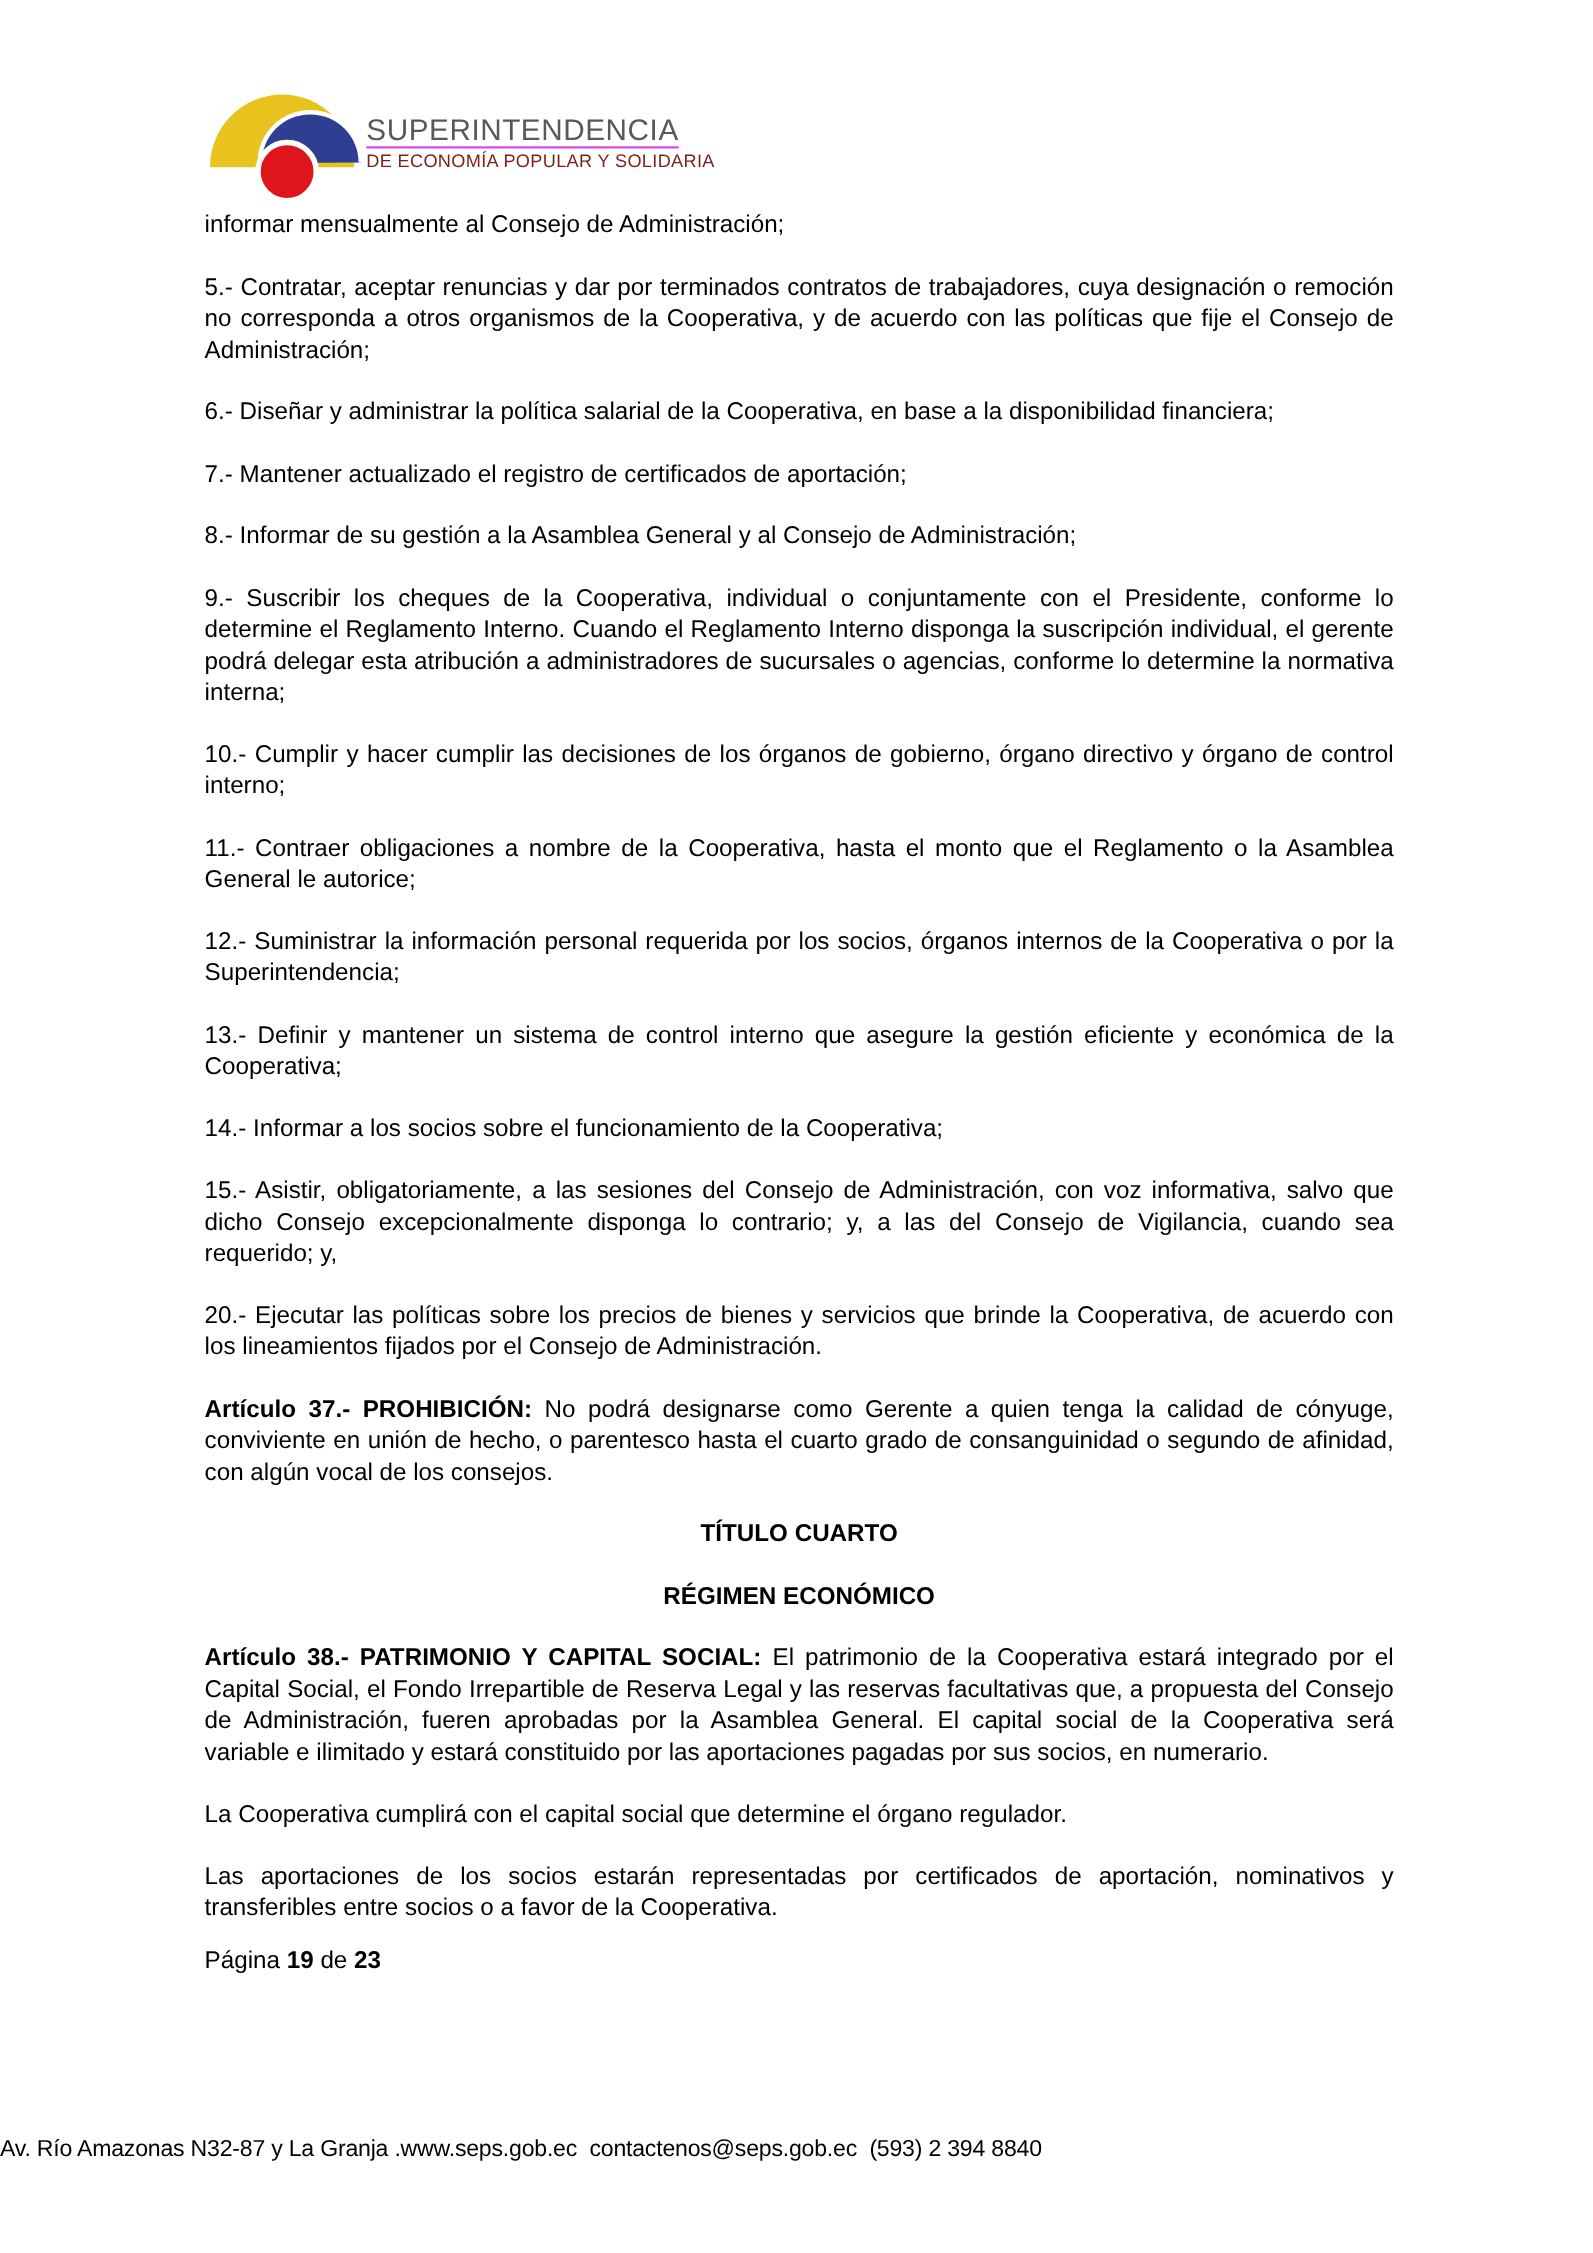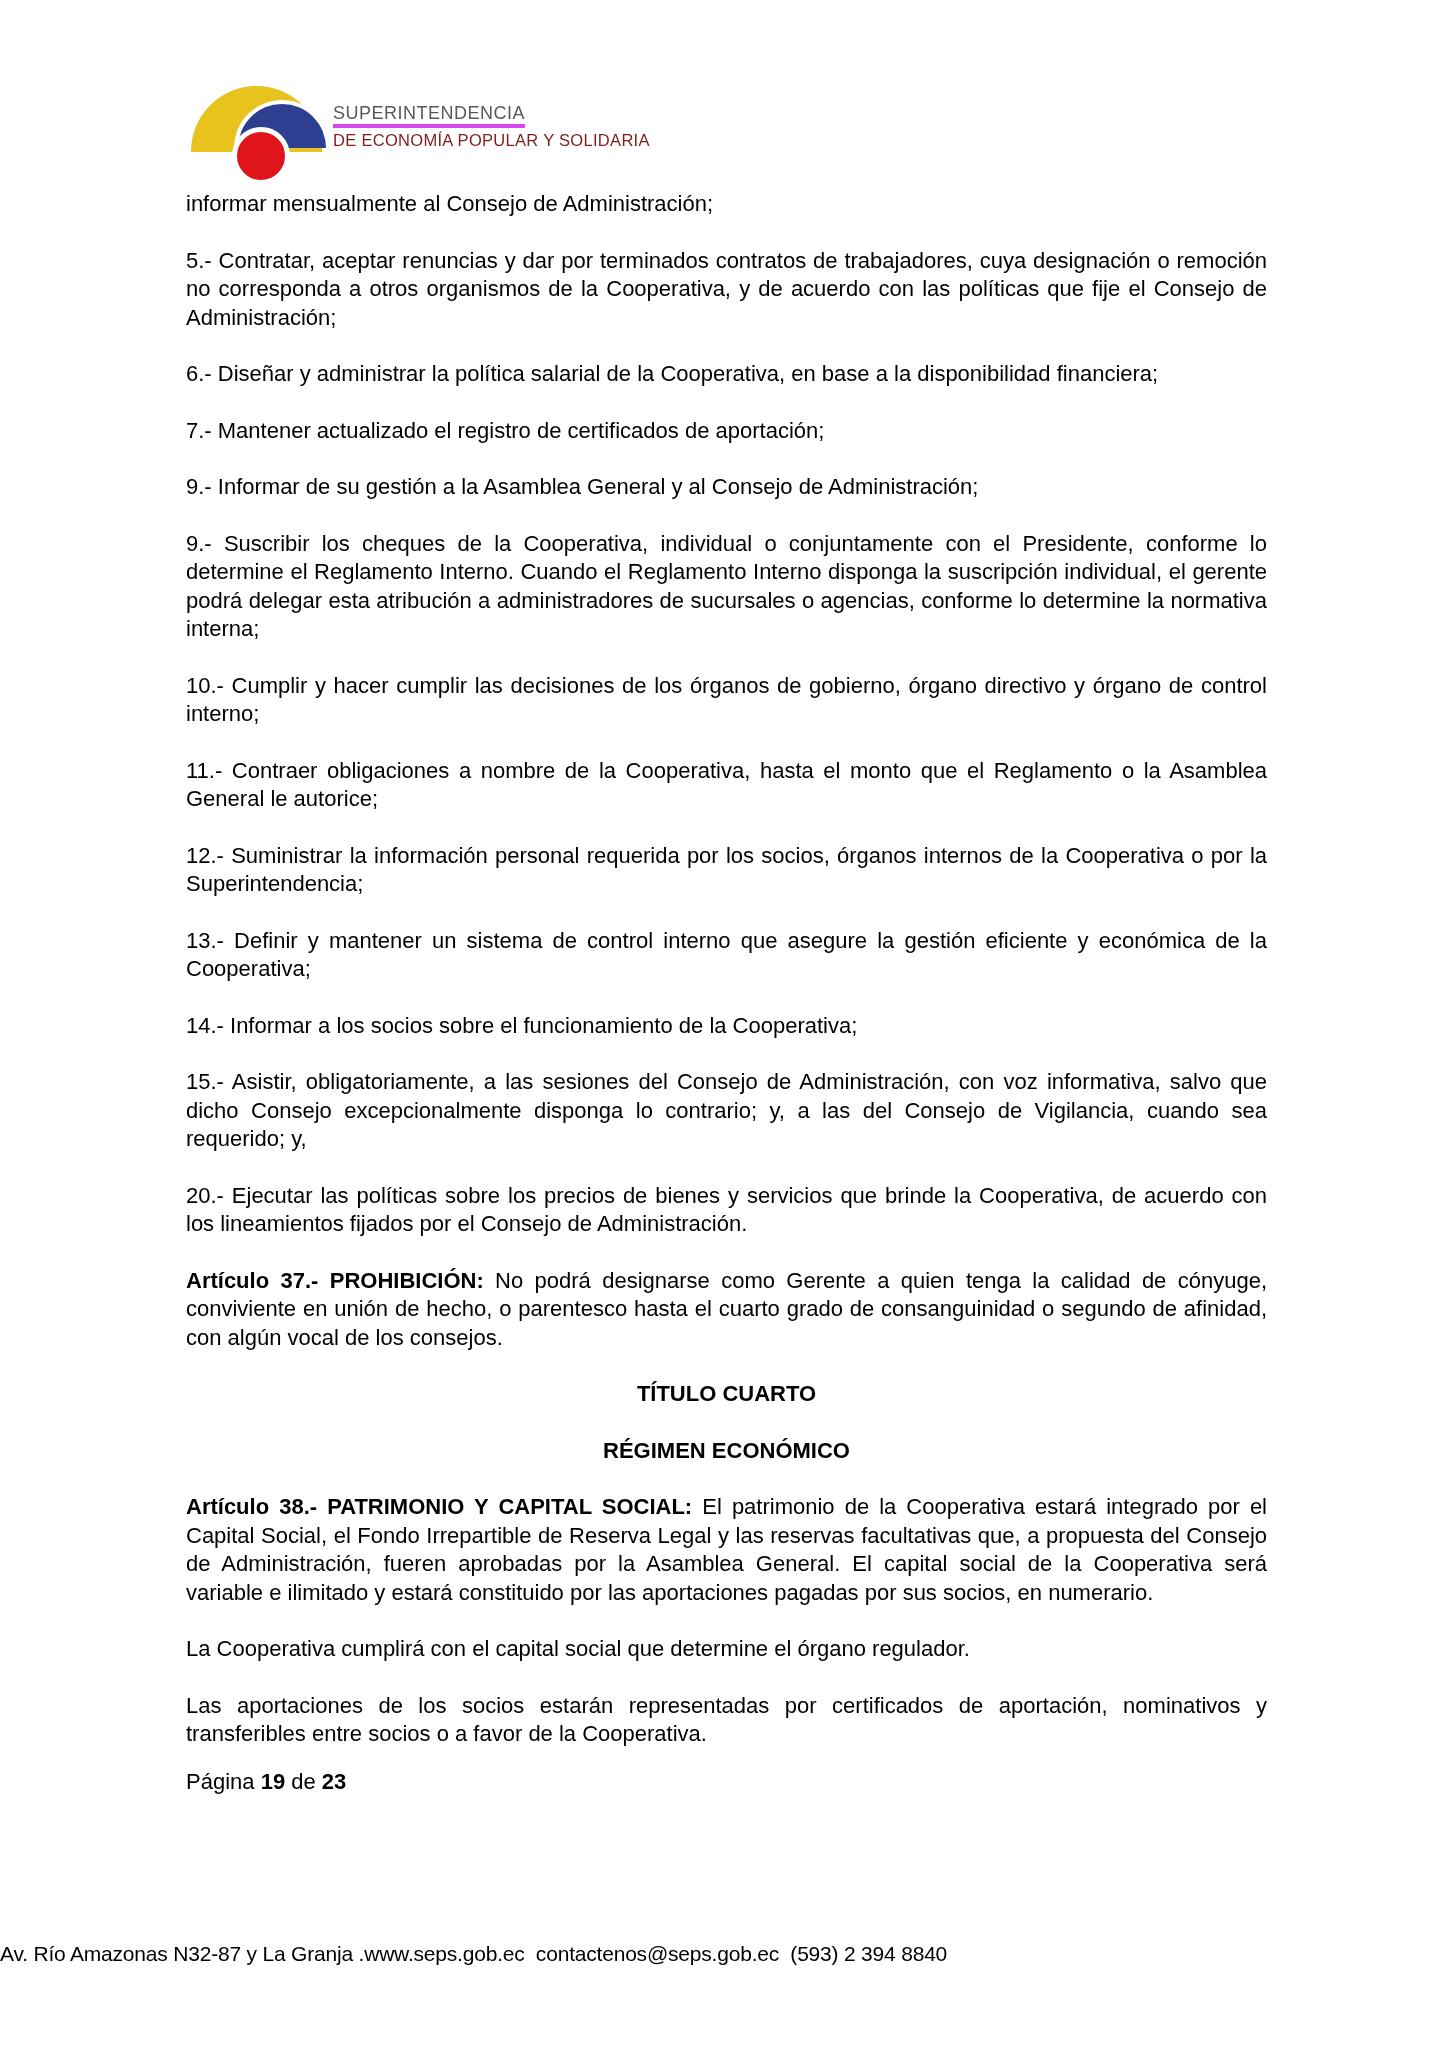--- a/index.html
+++ b/index.html
@@ -32,24 +32,24 @@
   .dot-red {
     position: absolute; left: 41px; top: 41px;
     width: 48px; height: 48px;
     background: #E0151C;
     border: 5px solid #ffffff;
     border-radius: 50%;
   }
   .logo-text { position: absolute; left: 333px; top: 104px; width: 420px; }
   .logo-title {
     display: inline-block;
-    font-size: 18px;
+    font-size: 27px;
     letter-spacing: 0.5px;
     color: #58595B;
-    border-bottom: 4px solid #d946ef;
+    border-bottom: 2px solid #d946ef;
     padding-bottom: 1px;
     line-height: 1.05;
   }
   .logo-subtitle {
     display: block;
     font-size: 16.5px;
     letter-spacing: 0.3px;
     color: #7f1d1d;
     margin-top: 3px;
     white-space: nowrap;
@@ -91,21 +91,21 @@
   <div class="logo-text">
     <span class="logo-title">SUPERINTENDENCIA</span>
     <span class="logo-subtitle">DE ECONOMÍA POPULAR Y SOLIDARIA</span>
   </div>
 
   <div class="doc-body">
       <p>informar mensualmente al Consejo de Administración;</p>
       <p>5.- Contratar, aceptar renuncias y dar por terminados contratos de trabajadores, cuya designación o remoción no corresponda a otros organismos de la Cooperativa, y de acuerdo con las políticas que fije el Consejo de Administración;</p>
       <p>6.- Diseñar y administrar la política salarial de la Cooperativa, en base a la disponibilidad financiera;</p>
       <p>7.- Mantener actualizado el registro de certificados de aportación;</p>
-      <p>9.- Informar de su gestión a la Asamblea General y al Consejo de Administración;</p>
+      <p>8.- Informar de su gestión a la Asamblea General y al Consejo de Administración;</p>
       <p>9.- Suscribir los cheques de la Cooperativa, individual o conjuntamente con el Presidente, conforme lo determine el Reglamento Interno. Cuando el Reglamento Interno disponga la suscripción individual, el gerente podrá delegar esta atribución a administradores de sucursales o agencias, conforme lo determine la normativa interna;</p>
       <p>10.- Cumplir y hacer cumplir las decisiones de los órganos de gobierno, órgano directivo y órgano de control interno;</p>
       <p>11.- Contraer obligaciones a nombre de la Cooperativa, hasta el monto que el Reglamento o la Asamblea General le autorice;</p>
       <p>12.- Suministrar la información personal requerida por los socios, órganos internos de la Cooperativa o por la Superintendencia;</p>
       <p>13.- Definir y mantener un sistema de control interno que asegure la gestión eficiente y económica de la Cooperativa;</p>
       <p>14.- Informar a los socios sobre el funcionamiento de la Cooperativa;</p>
       <p>15.- Asistir, obligatoriamente, a las sesiones del Consejo de Administración, con voz informativa, salvo que dicho Consejo excepcionalmente disponga lo contrario; y, a las del Consejo de Vigilancia, cuando sea requerido; y,</p>
       <p>20.- Ejecutar las políticas sobre los precios de bienes y servicios que brinde la Cooperativa, de acuerdo con los  lineamientos fijados por el Consejo de Administración.</p>
       <p><b>Artículo 37.- PROHIBICIÓN:</b> No podrá designarse como Gerente a quien tenga la calidad de cónyuge, conviviente en unión de hecho, o parentesco hasta el cuarto grado de consanguinidad o segundo de afinidad, con algún vocal de los consejos.</p>
       <p class="title">TÍTULO CUARTO</p>

